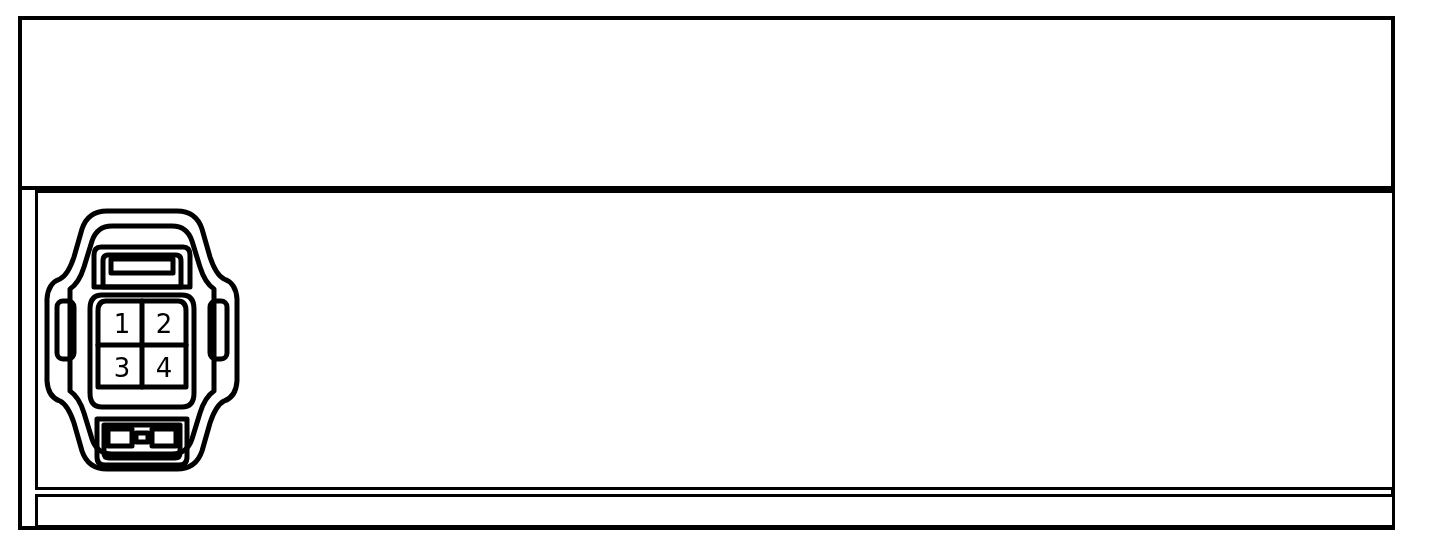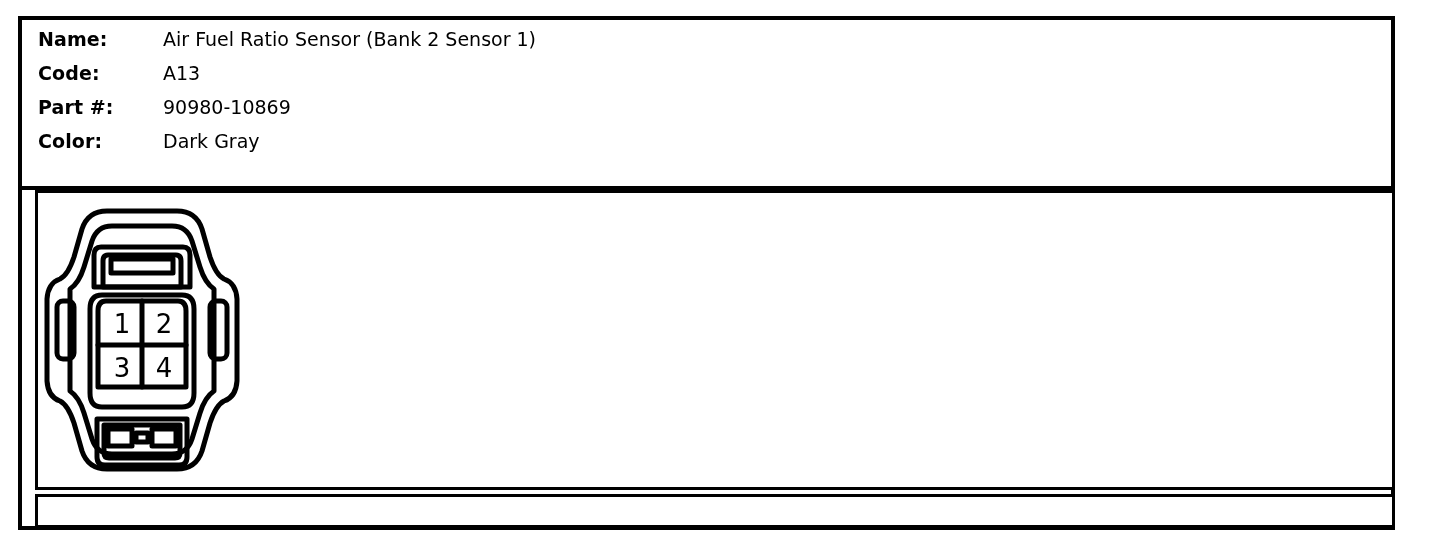--- a/index.html
+++ b/index.html
@@ -111,43 +111,20 @@
     fill: #000000;
   }
 </style>
 </head>
 <body>
 
 <div class="page">
 
   <div class="outer-frame"></div>
 
-  <div class="header-block">
-
-    <div class="spec-row">
-      <div class="spec-label">Name:</div>
-      <div class="spec-value">Air Fuel Ratio Sensor (Bank 2 Sensor 1)</div>
-    </div>
-
-    <div class="spec-row">
-      <div class="spec-label">Code:</div>
-      <div class="spec-value">A13</div>
-    </div>
-
-    <div class="spec-row">
-      <div class="spec-label">Part #:</div>
-      <div class="spec-value">90980-10869</div>
-    </div>
-
-    <div class="spec-row">
-      <div class="spec-label">Color:</div>
-      <div class="spec-value">Dark Gray</div>
-    </div>
-
-  </div>
 
   <div class="header-divider"></div>
 
   <div class="diagram-box">
     <div class="connector-holder">
       <svg viewBox="0 0 230 292" xmlns="http://www.w3.org/2000/svg">
 
         <g fill="none" stroke="#000000" stroke-width="5" stroke-linejoin="round" stroke-linecap="round">
 
           <path d="M 63 16

